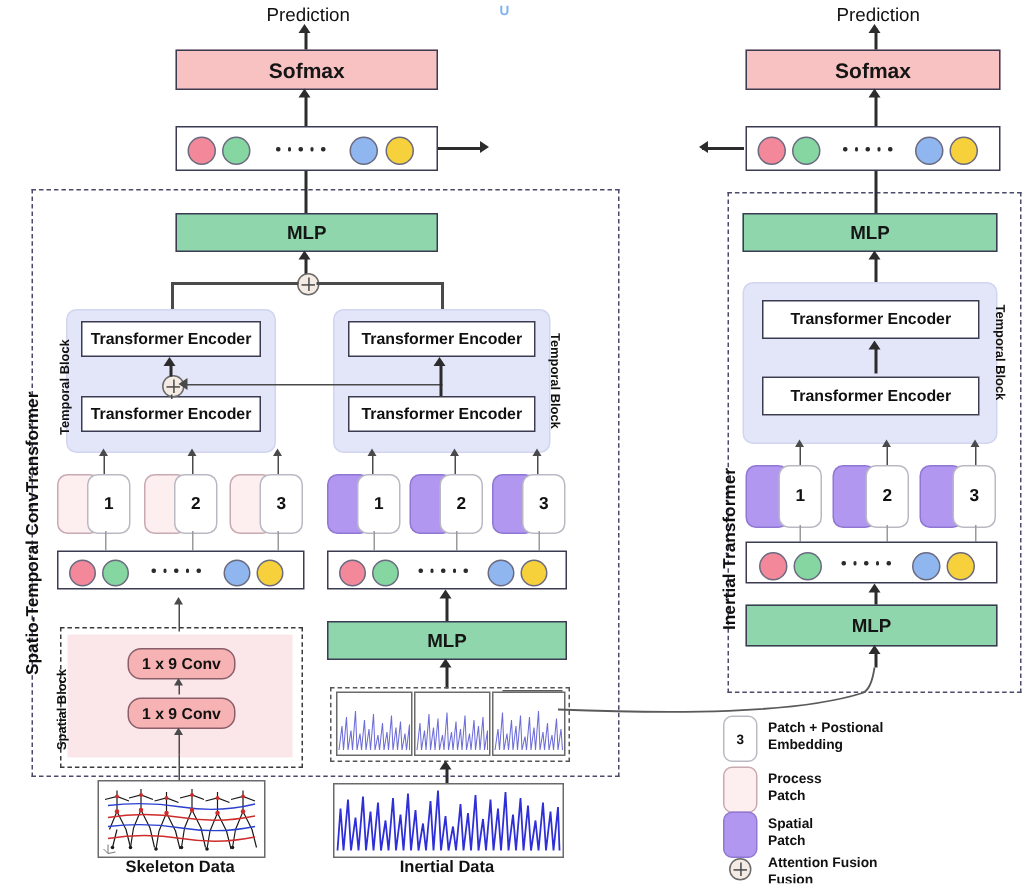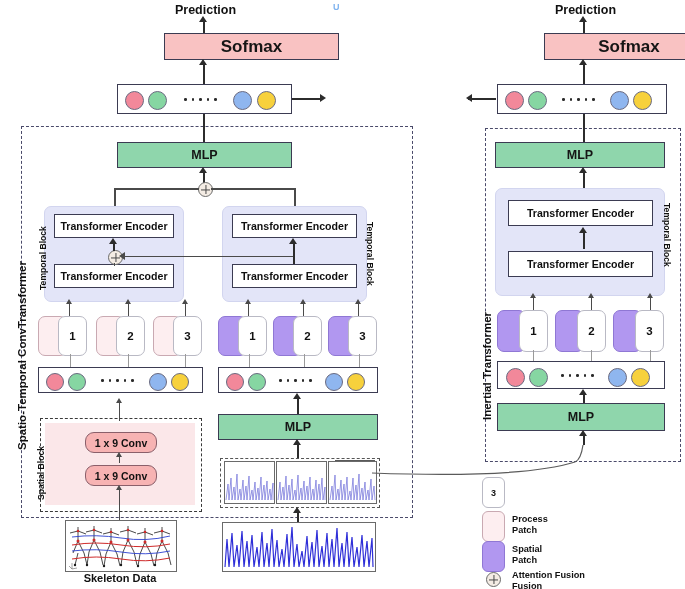--- a/index.html
+++ b/index.html
@@ -3,21 +3,21 @@
 <meta charset="utf-8">
 <style>
   html,body{margin:0;padding:0;background:#ffffff;}
   body{font-family:"Liberation Sans",sans-serif;}
   #root{position:relative;width:685px;height:589px;background:#fff;overflow:hidden;}
   .abs{position:absolute;box-sizing:border-box;}
 
   
   .box{border:1.6px solid #3b3b52;display:flex;align-items:center;justify-content:center;
        font-weight:bold;color:#151515;text-align:center;}
-  .softmax{background:#f9c2c2;font-size:17px;margin-left:47px;}
+  .softmax{background:#f9c2c2;font-size:14px;}
   .mlp{background:#8fd6ac;font-size:12.5px;}
   .token-bar{background:#fff;border:1.8px solid #3b3b52;}
   .tenc{background:#fff;border:1.6px solid #3b3b52;font-size:10.6px;font-weight:bold;
         display:flex;align-items:center;justify-content:center;color:#101010;}
   .tblock{background:#e3e5f8;border:1px solid #d2d5ef;border-radius:7px;}
   .plainbox{background:#fff;border:1.4px solid #5a5a5a;display:flex;align-items:center;
             justify-content:center;font-weight:bold;font-size:11.5px;color:#111;}
 
   
   .dotc{position:absolute;border-radius:50%;border:1px solid #6a6a80;}
@@ -58,21 +58,21 @@
   .arw.left{border-top:4.2px solid transparent;border-bottom:4.2px solid transparent;border-right:6.5px solid #2c2c2c;}
   .arw.right{border-top:4.2px solid transparent;border-bottom:4.2px solid transparent;border-left:6.5px solid #2c2c2c;}
 
   
   .vlabel{position:absolute;font-weight:bold;color:#101010;white-space:nowrap;transform-origin:0 0;}
   .vlabel.ccw{transform:rotate(-90deg);}
   .vlabel.cw{transform:rotate(90deg);}
 
   
   .cap{position:absolute;font-weight:bold;font-size:11px;color:#111;text-align:center;}
-  .toplabel{position:absolute;font-weight:bold;font-size:12.5px;color:#111;text-align:center;}
+  .toplabel{position:absolute;font-weight:normal;font-size:12.5px;color:#111;text-align:center;}
 
   
   .lg-text{position:absolute;font-weight:bold;font-size:9.2px;line-height:11px;color:#111;}
   .lg-box{position:absolute;border-radius:6px;}
   .lg-pnum{background:#fff;border:1px solid #b9b9c4;display:flex;align-items:center;
            justify-content:center;font-size:9px;font-weight:bold;color:#111;}
 
   .imgframe{position:absolute;border:1.4px solid #6a6a6a;background:#fff;overflow:hidden;}
   .artifact{position:absolute;color:#7fb3ef;font-size:9px;font-weight:bold;}
 </style>
@@ -298,20 +298,21 @@
   </div>
 
   <div class="vlth" style="left:297px;top:510px;height:14px;"></div>
   <div class="arw up" style="left:293px;top:507px;"></div>
 
   <div class="imgframe" style="left:222px;top:522px;width:152px;height:48px;">
     <svg width="152" height="48" viewBox="0 0 152 48">
       <path d="M2 44 L4 16 L6 44 L9 10 L11 44 L14 22 L16 44 L19 8 L21 44 L24 18 L26 44 L29 12 L31 44 L34 24 L36 44 L39 9 L41 44 L44 20 L46 44 L49 6 L51 44 L54 17 L56 44 L59 26 L61 44 L64 11 L66 44 L69 4 L71 44 L74 21 L76 44 L79 28 L81 44 L84 13 L86 44 L89 19 L91 44 L94 7 L96 44 L99 23 L101 44 L104 10 L106 44 L109 16 L111 44 L114 5 L116 44 L119 20 L121 44 L124 9 L126 44 L129 14 L131 44 L134 24 L136 44 L139 12 L141 44 L144 18 L146 44 L149 15 L150 44" stroke="#2f2fd8" stroke-width="1.2" fill="none"></path>
     </svg>
   </div>
+  <div class="cap" style="left:222px;top:572px;width:152px;">Inertial Data</div>
 
   <div class="toplabel" style="left:498px;top:3px;width:175px;">Prediction</div>
   <div class="vlth" style="left:583px;top:19px;height:17px;"></div>
   <div class="arw up" style="left:579px;top:16px;"></div>
 
   <div class="abs box softmax" style="left:497px;top:33px;width:170px;height:27px;">Sofmax</div>
 
   <div class="vlth" style="left:583px;top:62px;height:22px;"></div>
   <div class="arw up" style="left:579px;top:59px;"></div>
 
@@ -386,20 +387,24 @@
   <div class="vlth" style="left:583px;top:433px;height:12px;"></div>
   <div class="arw up" style="left:579px;top:430px;"></div>
 
   <svg class="abs" style="left:370px;top:440px;width:230px;height:40px;overflow:visible;">
     <path d="M2 33 C 80 36, 160 36, 205 22 C 210 20, 212 12, 213 5" stroke="#5a5a5a" stroke-width="1.2" fill="none"></path>
   </svg>
 
   <div class="hl" style="left:335px;top:460px;width:40px;background:#5a5a5a;"></div>
 
   <div class="lg-box lg-pnum" style="left:482px;top:477px;width:21px;height:29px;border-radius:6px;">3</div>
+  <div class="lg-text" style="left:512px;top:480px;">
+    <span>Patch + Postional</span><br>
+    <span>Embedding</span>
+  </div>
 
   <div class="lg-box" style="left:482px;top:511px;width:21px;height:29px;background:#fdeef0;border:1px solid #c9a9b2;"></div>
   <div class="lg-text" style="left:512px;top:514px;">
     <span>Process</span><br>
     <span>Patch</span>
   </div>
 
   <div class="lg-box" style="left:482px;top:541px;width:21px;height:29px;background:#b197f0;border:1px solid #8f77d4;"></div>
   <div class="lg-text" style="left:512px;top:544px;">
     <span>Spatial</span><br>

